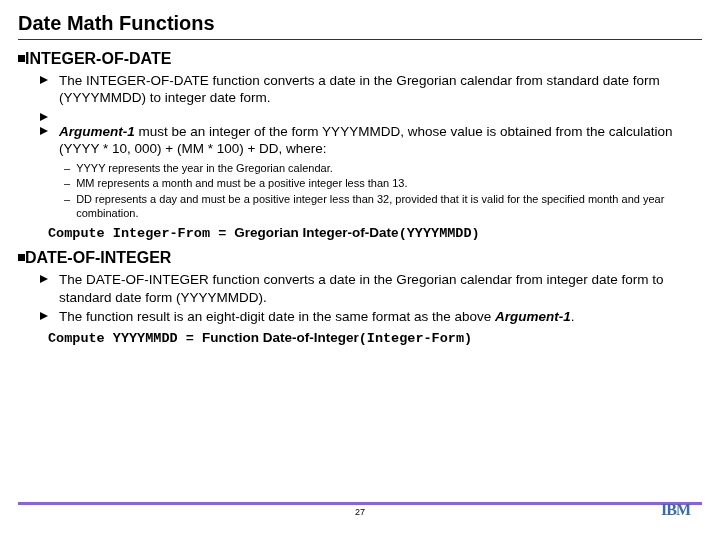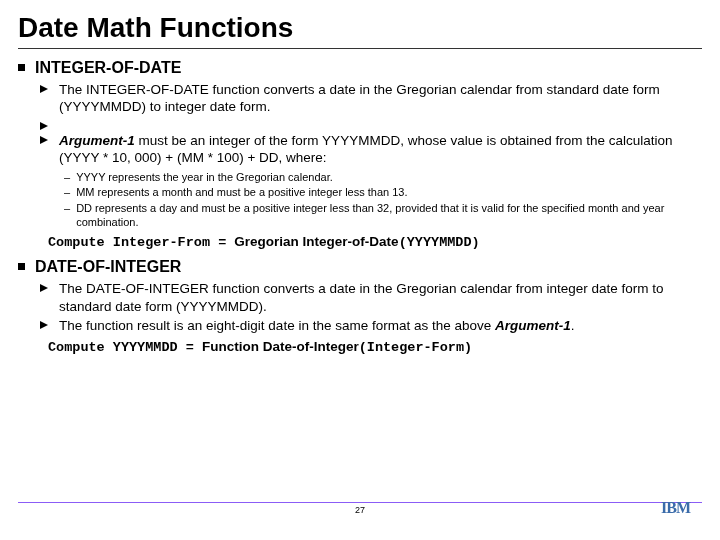--- a/index.html
+++ b/index.html
@@ -6,34 +6,34 @@
   body {
     font-family: Arial, Helvetica, sans-serif;
     width: 720px;
     height: 540px;
     background: #ffffff;
     color: #000000;
     position: relative;
     padding: 12px 18px 40px 18px;
   }
   .title {
-    font-size: 28px;
+    font-size: 20px;
     font-weight: bold;
     padding-bottom: 4px;
     border-bottom: 1.5px solid #333;
     margin-bottom: 10px;
   }
   .section-heading {
     font-size: 16px;
     font-weight: bold;
     margin-top: 6px;
     margin-bottom: 4px;
     display: flex;
     align-items: flex-start;
-    gap: 10px;
+    gap: 0;
   }
   .square-bullet {
     width: 7px;
     height: 7px;
     background: #000;
     display: inline-block;
     margin-top: 5px;
     flex-shrink: 0;
   }
   .body-list {
@@ -83,21 +83,21 @@
   .bolditalic { font-weight: bold; font-style: italic; margin-top: 28px; }
   .footer {
     position: absolute;
     bottom: 10px;
     left: 0;
     right: 0;
     height: 28px;
     padding: 0 18px;
   }
   .footer-line {
-    border-top: 1px solid #8b5cf6;
+    border-top: 3px solid #8b5cf6;
     position: relative;
     height: 24px;
   }
   .page-num {
     position: absolute;
     left: 50%;
     transform: translateX(-50%);
     font-size: 9px;
     top: 2px;
   }

